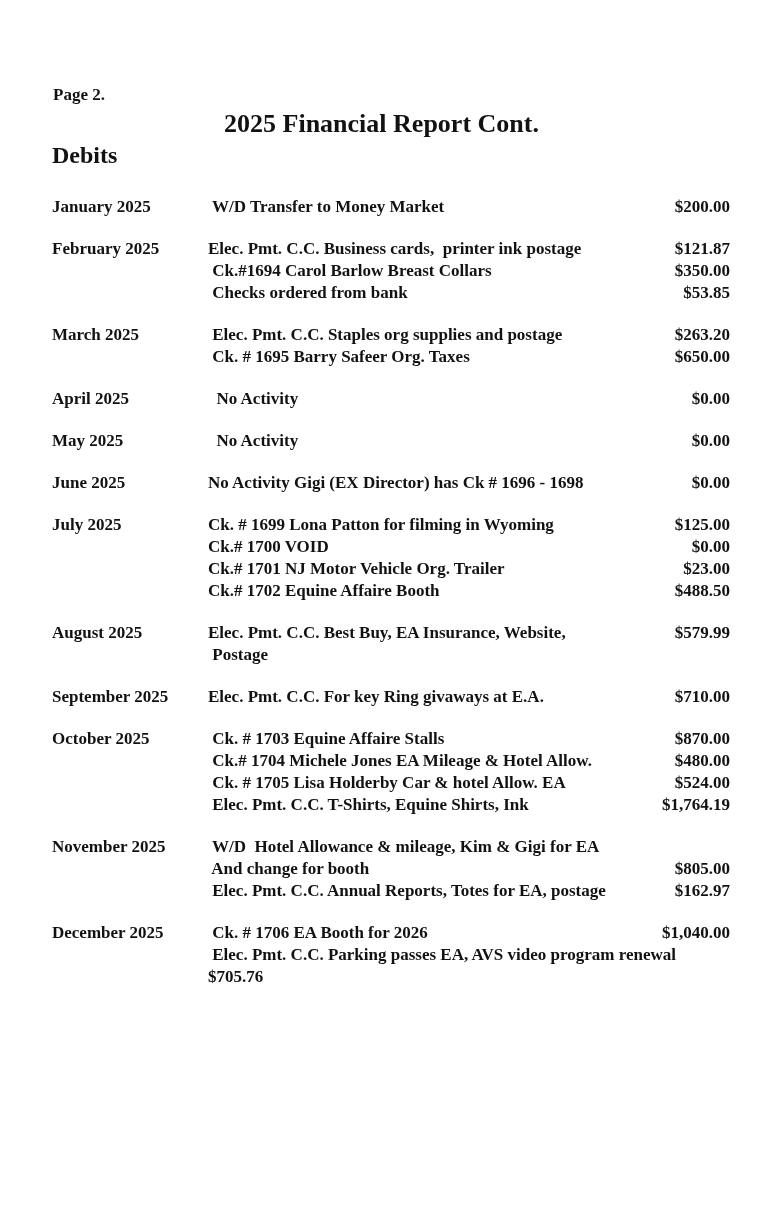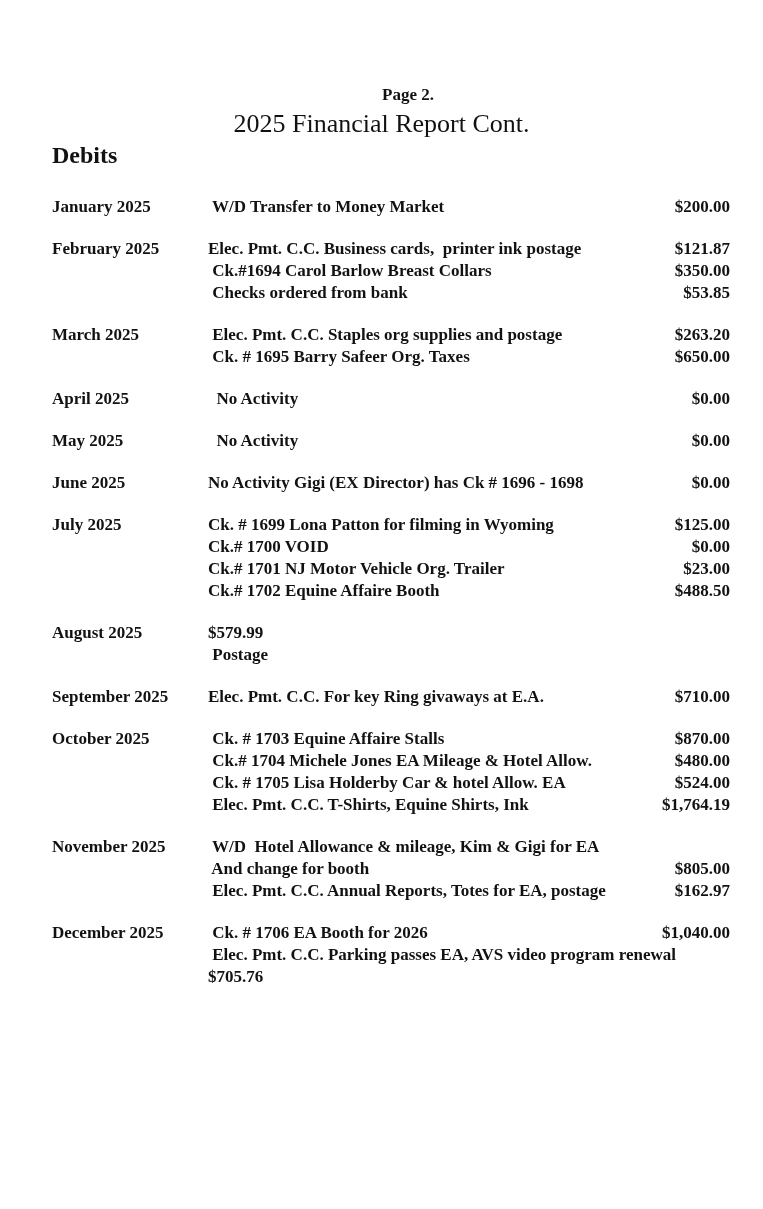--- a/index.html
+++ b/index.html
@@ -20,28 +20,27 @@
     background: #ffffff;
     box-sizing: border-box;
     padding-top: 84px;
     font-weight: bold;
   }
   .page-label {
     margin-left: 53px;
     font-size: 17px;
     line-height: 22px;
     font-weight: bold;
-    text-align: center;
   }
   .title {
     margin: 2px 0 0 0;
     text-align: center;
     font-size: 26px;
     line-height: 32px;
-    font-weight: normal;
+    font-weight: bold;
   }
   .section-heading {
     margin: 0 0 8px 52px;
     font-size: 24px;
     line-height: 30px;
     font-weight: bold;
   }
   .entries {
     margin-top: 26px;
     margin-left: 52px;
@@ -188,20 +187,21 @@
     <span class="desc">Ck.# 1702 Equine Affaire Booth</span>
     <span class="amt">$488.50</span>
   </div>
 </div>
   </div>
 
   <div class="group">
     <div class="month">August 2025</div>
     <div class="rows">
   <div class="row">
+    <span class="desc">Elec. Pmt. C.C. Best Buy, EA Insurance, Website,</span>
     <span class="amt">$579.99</span>
   </div>
 
   <div class="row">
     <span class="desc"> Postage</span>
     <span class="amt"></span>
   </div>
 </div>
   </div>
 

